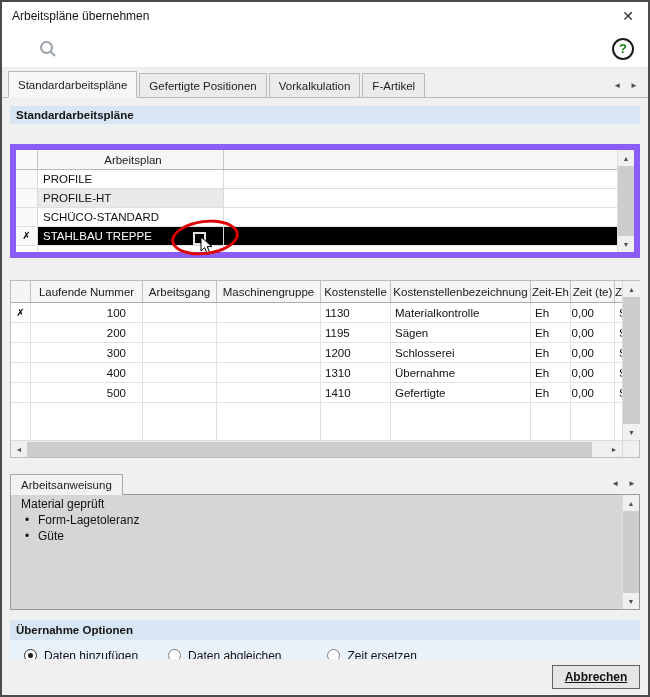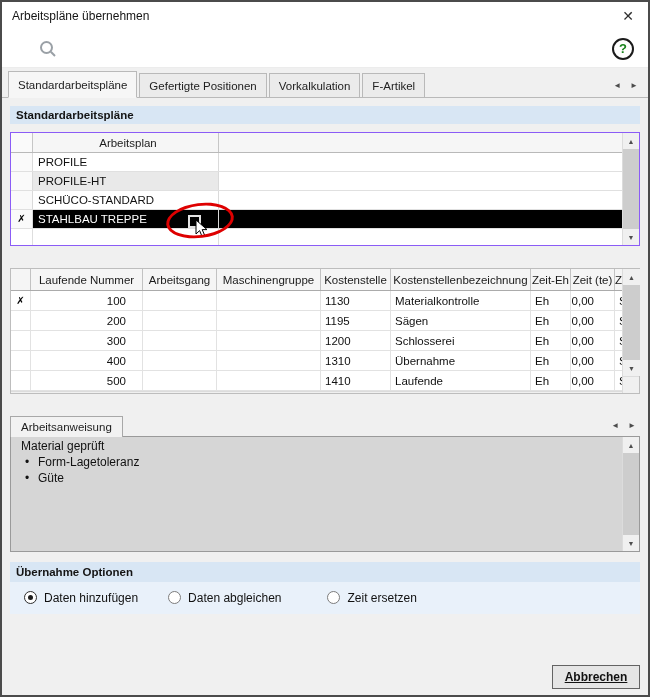--- a/index.html
+++ b/index.html
@@ -33,21 +33,21 @@
   
   .vscroll{width:17px;flex:0 0 17px;background:#f0f0f0;border-left:1px solid #dcdcdc;display:flex;flex-direction:column}
   .sbtn{height:16px;flex:0 0 16px;display:flex;align-items:center;justify-content:center;font-size:7px;color:#4e4e4e;background:#f0f0f0;line-height:1}
   .vthumb{flex:1;background:#cdcdcd}
   .hscroll{height:17px;flex:0 0 17px;background:#f0f0f0;border-top:1px solid #dcdcdc;display:flex;align-items:center}
   .hbtn{width:16px;flex:0 0 16px;text-align:center;font-size:7px;color:#4e4e4e;line-height:1}
   .hthumb{flex:1;height:15px;background:#cdcdcd;margin-right:14px}
   .corner{height:17px;background:#f0f0f0;border-top:1px solid #dcdcdc}
 
   
-  .plans-grid{height:114px;margin-top:8px;margin-bottom:22px;background:#fff;border:1px solid #8b5cf6;display:flex;position:relative;flex:0 0 auto}
+  .plans-grid{height:114px;margin-top:20px;margin-bottom:22px;background:#fff;border:6px solid #8b5cf6;display:flex;position:relative;flex:0 0 auto}
   .grid-main{flex:1;display:flex;flex-direction:column;overflow:hidden}
   .g-header{height:20px;display:flex;background:#f6f6f6;border-bottom:1px solid #b9b9b9;flex:0 0 auto}
   .g-header .cell{display:flex;align-items:center;justify-content:center;font-size:11.5px;color:#1c1c1c;border-right:1px solid #c6c6c6}
   .g-row{height:19px;display:flex;border-bottom:1px solid #e0e0e0;flex:0 0 auto;background:#fff}
   .g-row .cell{display:flex;align-items:center;font-size:11.5px;color:#111;border-right:1px solid #dadada;overflow:hidden;white-space:nowrap}
   .cell.gutter{width:22px;flex:0 0 22px;justify-content:center;background:#fafafa}
   .cell.pname{width:186px;flex:0 0 186px;padding-left:5px}
   .cell.fillc{flex:1;border-right:none!important}
   .g-row.alt .pname{background:#e9e9e9}
   .g-row.sel .pname,.g-row.sel .fillc{background:#000;color:#fff}
@@ -55,21 +55,21 @@
   .vline{position:absolute;top:0;bottom:0;width:1px;background:#dedede}
   .marker{font-size:10px;font-weight:bold;color:#000;line-height:1}
 
   
   .annotation{position:absolute;left:0;top:0;right:0;bottom:0;pointer-events:none;z-index:6}
   .ellipse{position:absolute;left:155px;top:70px;width:68px;height:35px;border:3px solid #de0000;border-radius:50%;transform:rotate(-7deg)}
   .ann-square{position:absolute;left:177px;top:82px;width:13px;height:13px;border:2px solid #e3e3e3}
   .cursor-svg{position:absolute;left:184px;top:86px}
 
   
-  .details-grid{height:126px;margin-bottom:20px;background:#fff;border:1px solid #bdbdbd;display:flex;flex:0 0 auto}
+  .details-grid{height:178px;margin-bottom:14px;background:#fff;border:1px solid #bdbdbd;display:flex;flex:0 0 auto}
   .d-main{flex:1;display:flex;flex-direction:column;overflow:hidden}
   .d-right{width:17px;flex:0 0 17px;display:flex;flex-direction:column;border-left:1px solid #dcdcdc}
   .d-right .vscroll{flex:1;border-left:none}
   .d-header{height:22px;display:flex;background:#f5f5f5;border-bottom:1px solid #ababab;flex:0 0 auto}
   .d-header .dcell{display:flex;align-items:center;justify-content:center;font-size:11.5px;color:#1a1a1a;border-right:1px solid #c2c2c2;overflow:hidden;white-space:nowrap}
   .d-row{height:20px;display:flex;border-bottom:1px solid #e2e2e2;flex:0 0 auto;background:#fff}
   .d-row .dcell{display:flex;align-items:center;font-size:11.5px;color:#101010;border-right:1px solid #e2e2e2;overflow:hidden;white-space:nowrap}
   .c0{width:20px;flex:0 0 20px;justify-content:center}
   .c1{width:112px;flex:0 0 112px}
   .c2{width:74px;flex:0 0 74px}
@@ -272,21 +272,21 @@
           <div class="dcell c8">S</div>
         </div>
         <div class="d-row">
           <div class="dcell c0">
               <span class="marker"></span>
             </div>
           <div class="dcell c1">500</div>
           <div class="dcell c2"></div>
           <div class="dcell c3"></div>
           <div class="dcell c4">1410</div>
-          <div class="dcell c5">Laufende</div>
+          <div class="dcell c5">Gefertigte</div>
           <div class="dcell c6">Eh</div>
           <div class="dcell c7">0,00</div>
           <div class="dcell c8">S</div>
         </div>
 
         <div class="d-fill">
           <div class="vline" style="left:19px"></div>
           <div class="vline" style="left:131px"></div>
           <div class="vline" style="left:205px"></div>
           <div class="vline" style="left:309px"></div>

